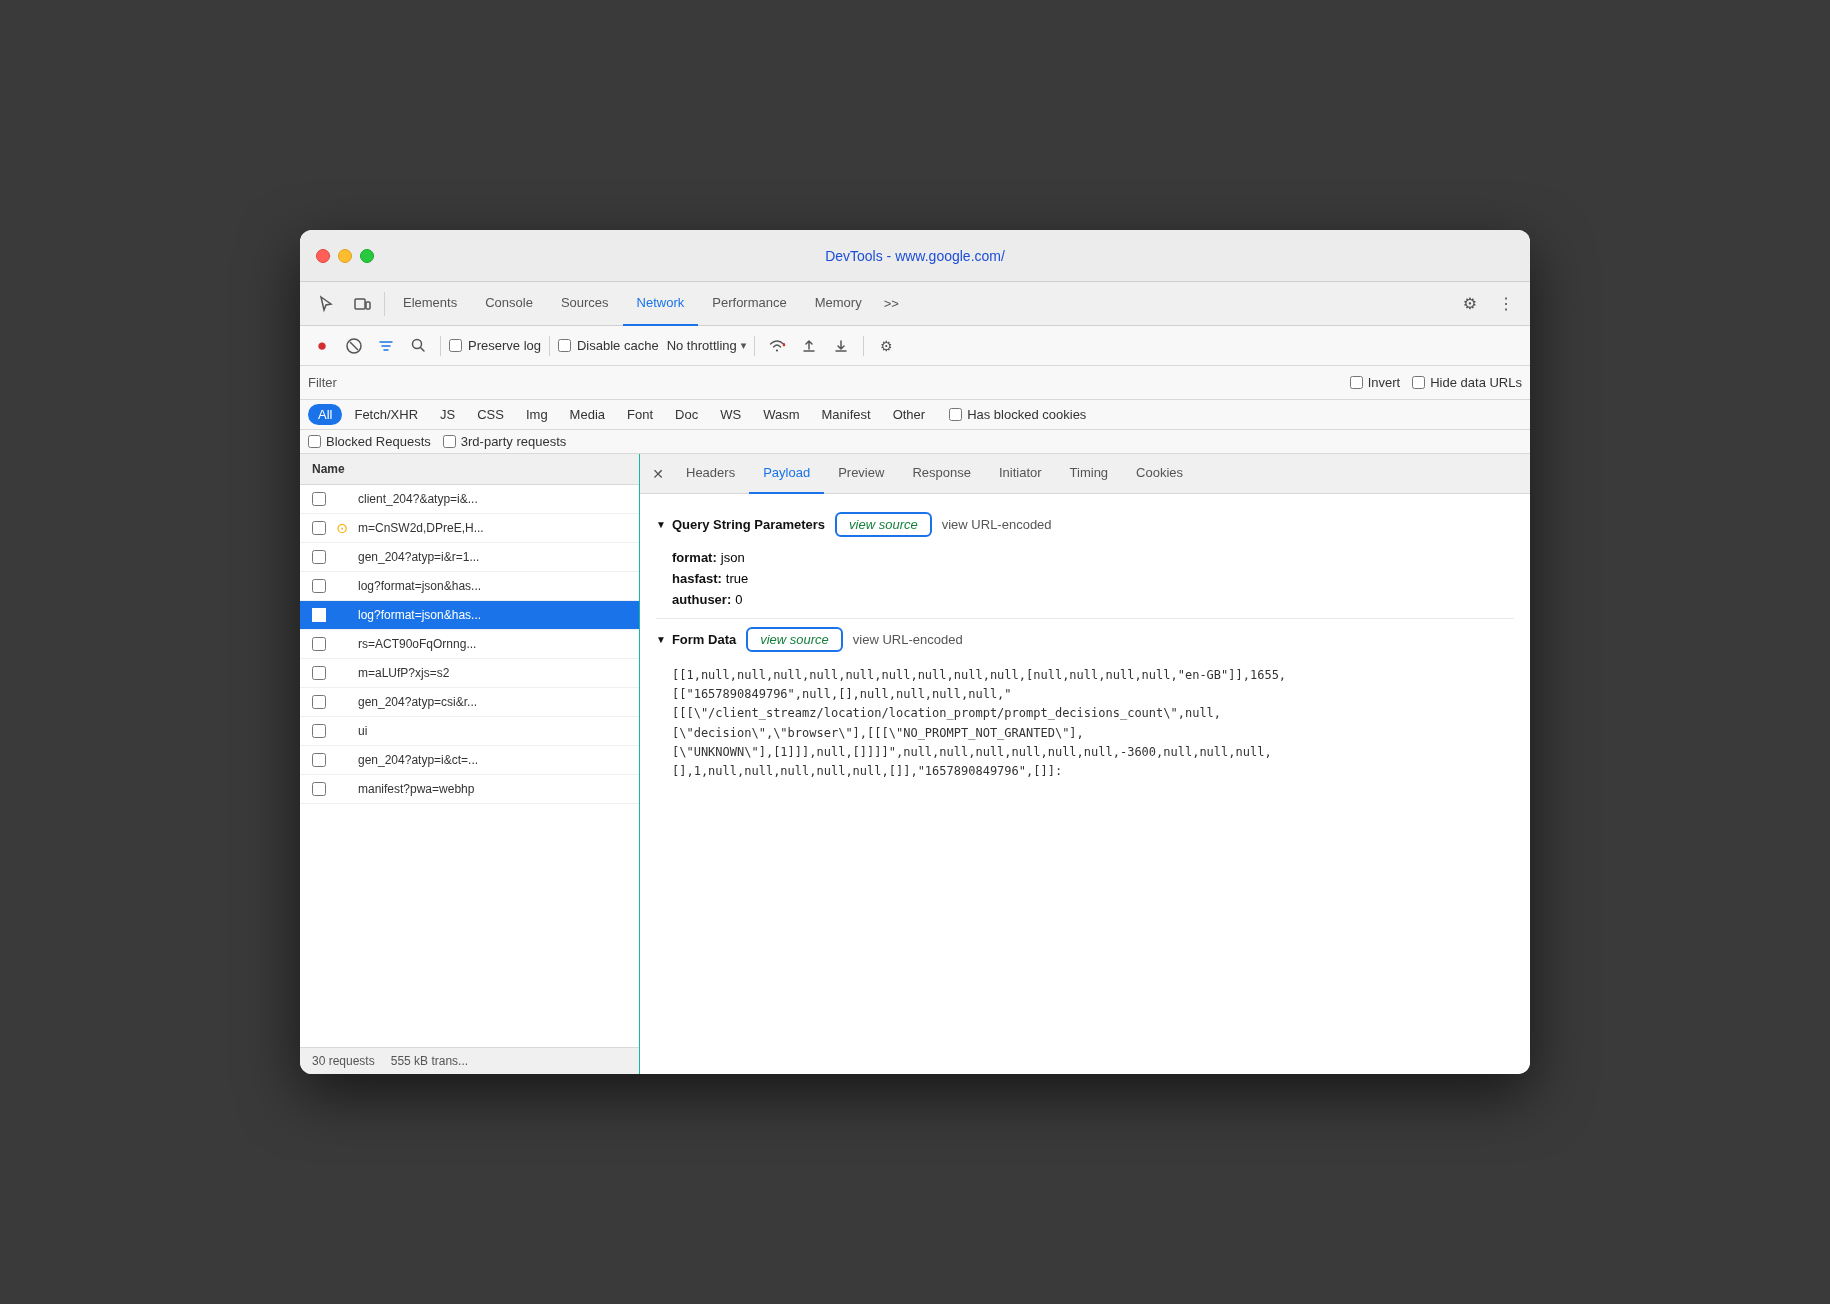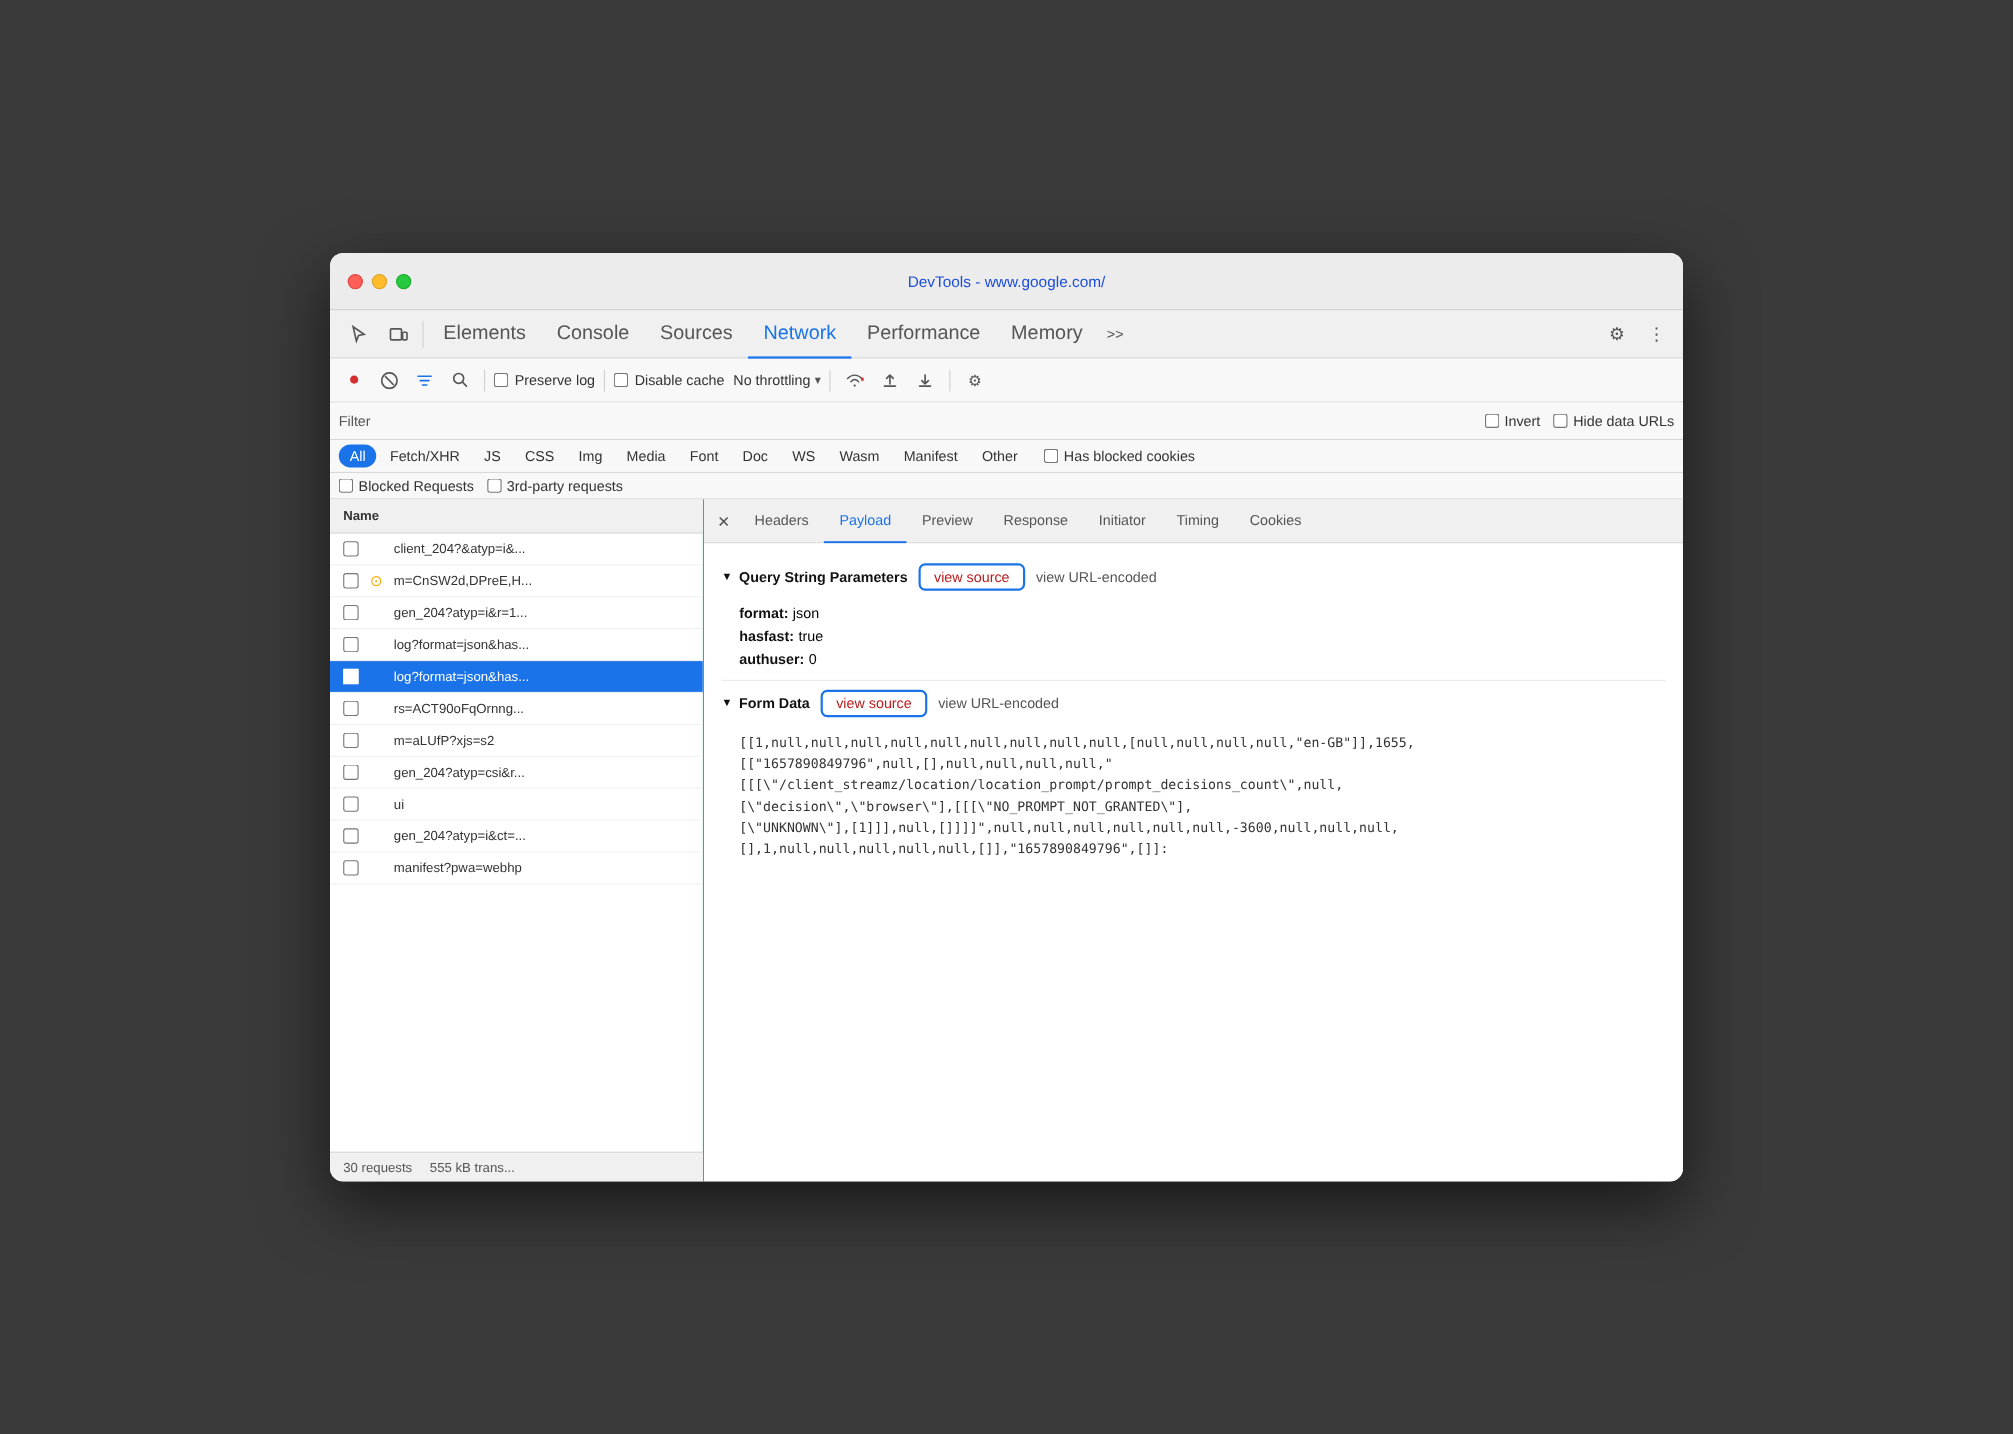--- a/index.html
+++ b/index.html
@@ -67,21 +67,21 @@
       color: #555;
       font-size: 16px;
       border-radius: 4px;
     }
     .tab-separator { width: 1px; height: 24px; background: #d0d0d0; margin: 0 4px; }
     .devtools-tab {
       padding: 0 14px;
       height: 44px;
       display: flex;
       align-items: center;
-      font-size: 18px;
+      font-size: 13px;
       color: #555;
       cursor: pointer;
       border-bottom: 2px solid transparent;
       white-space: nowrap;
     }
     .devtools-tab.active {
       color: #1a73e8;
       border-bottom: 2px solid #1a73e8;
     }
     .devtools-tab-more {
@@ -313,23 +313,24 @@
       color: #111;
       display: flex;
       align-items: center;
       gap: 6px;
     }
     .view-source-btn {
       border: 2px solid #1a73e8;
       border-radius: 6px;
       padding: 3px 12px;
       font-size: 13px;
-      color: #b91c1c;
+      color: #15803d;
       cursor: pointer;
       background: white;
+      font-style: italic;
     }
     .view-url-encoded {
       font-size: 13px;
       color: #555;
       cursor: pointer;
     }
     .param-row {
       display: flex;
       align-items: flex-end;
       gap: 4px;

